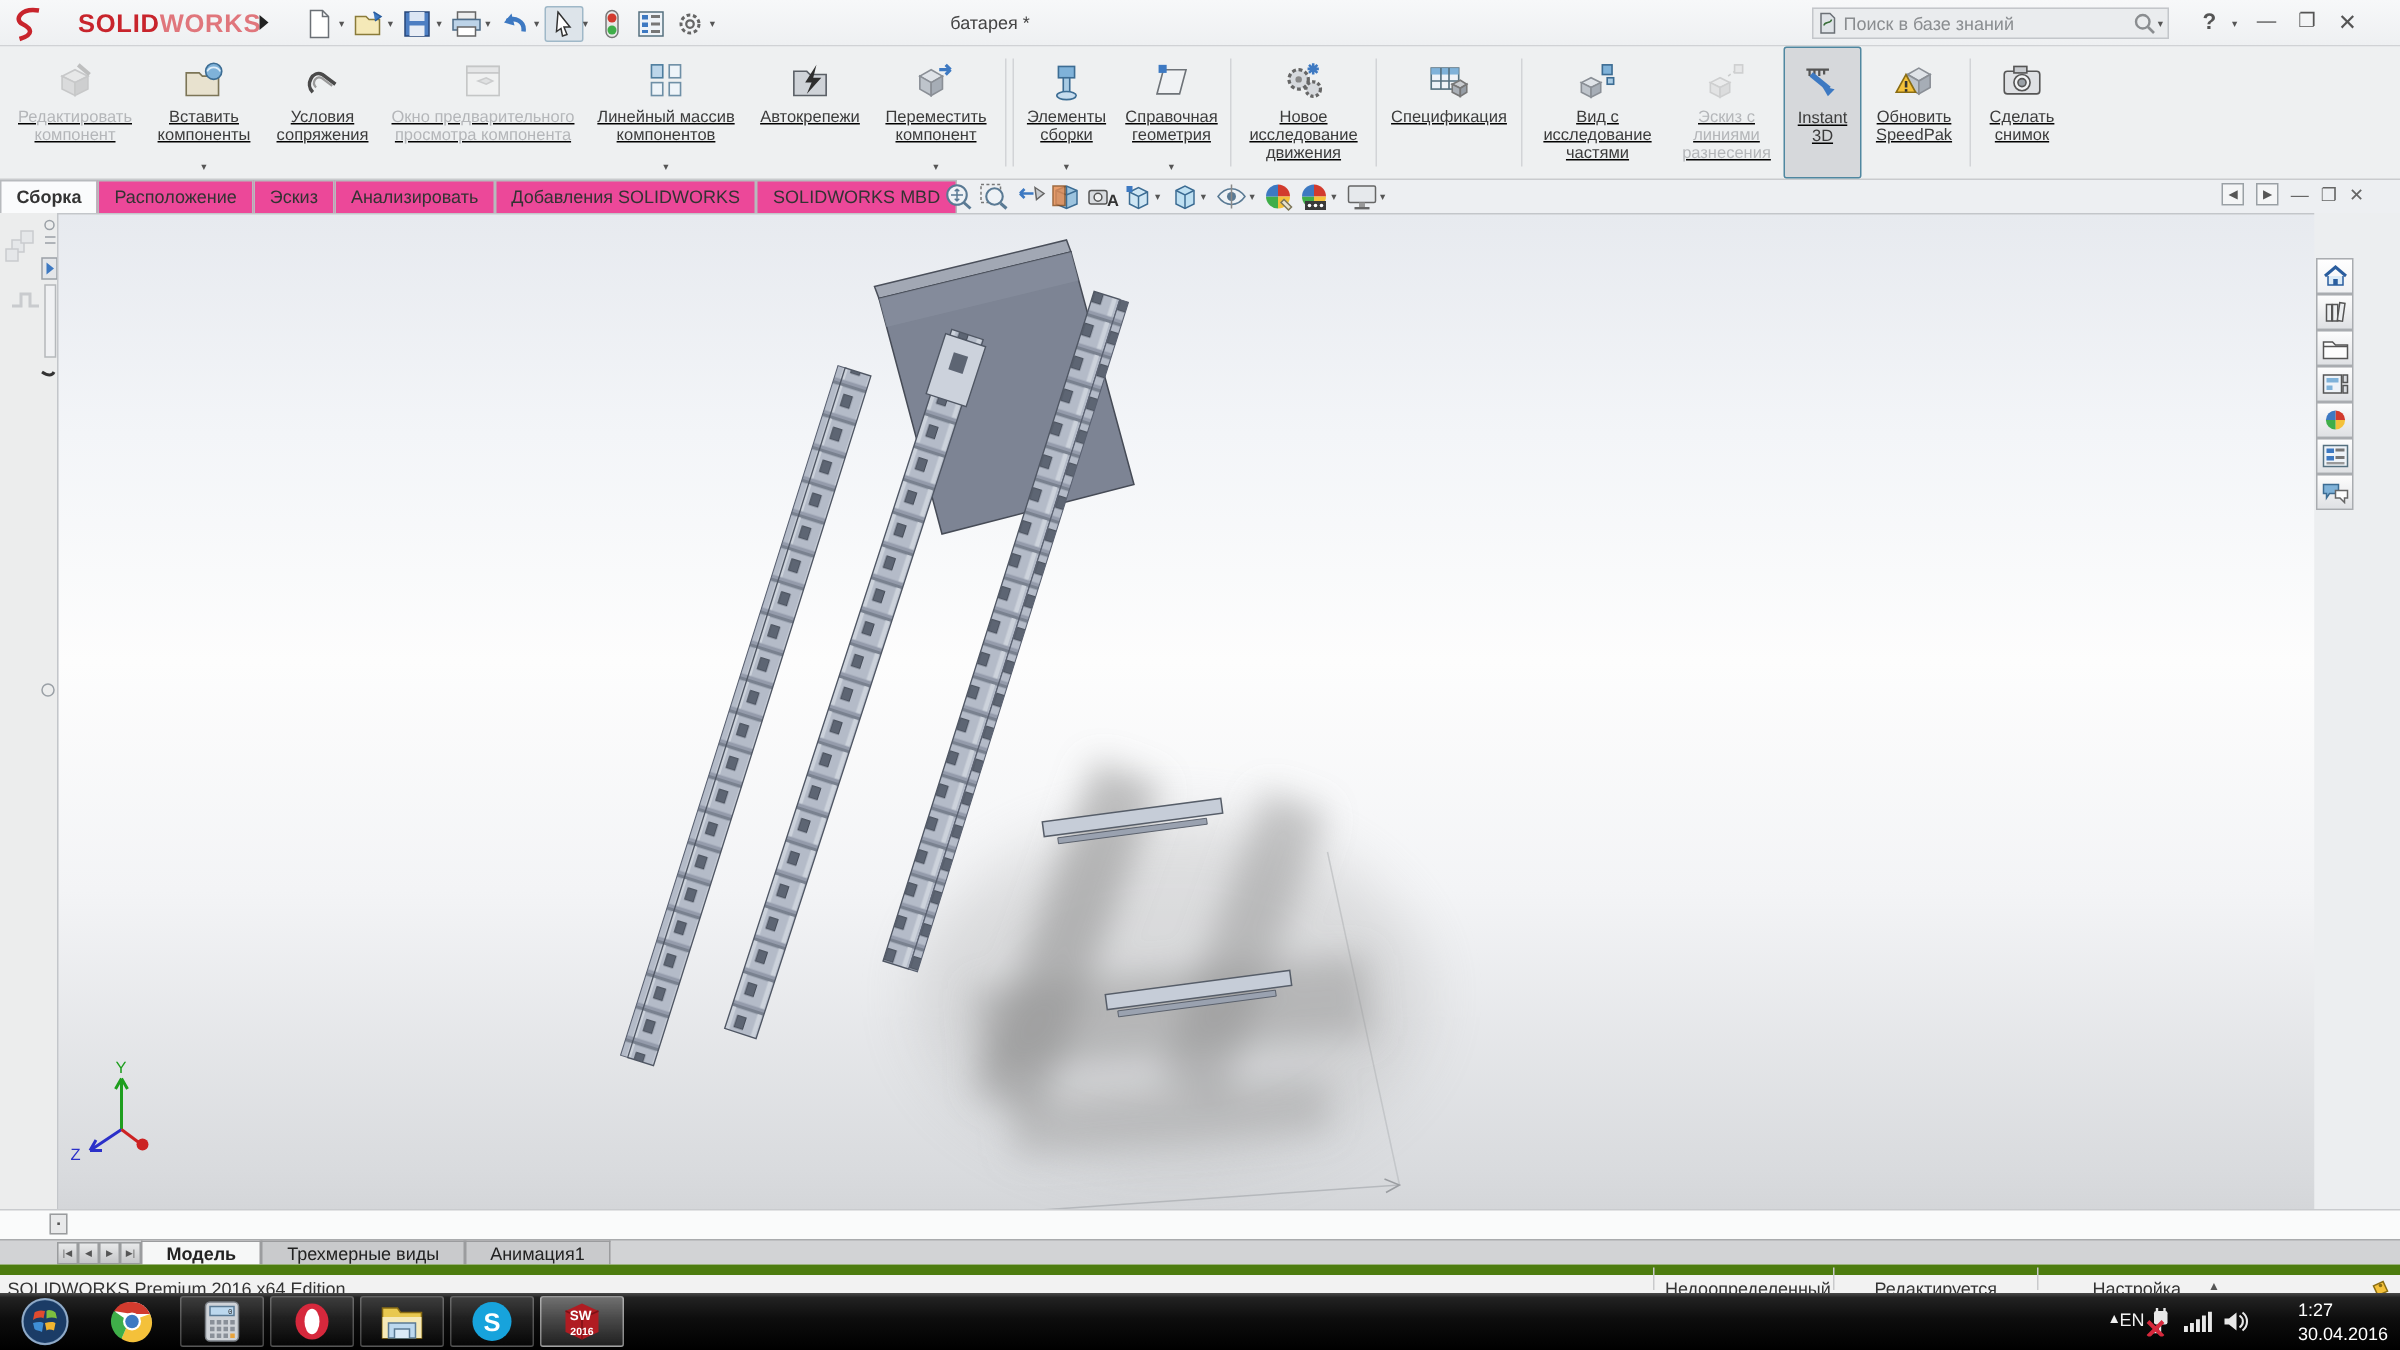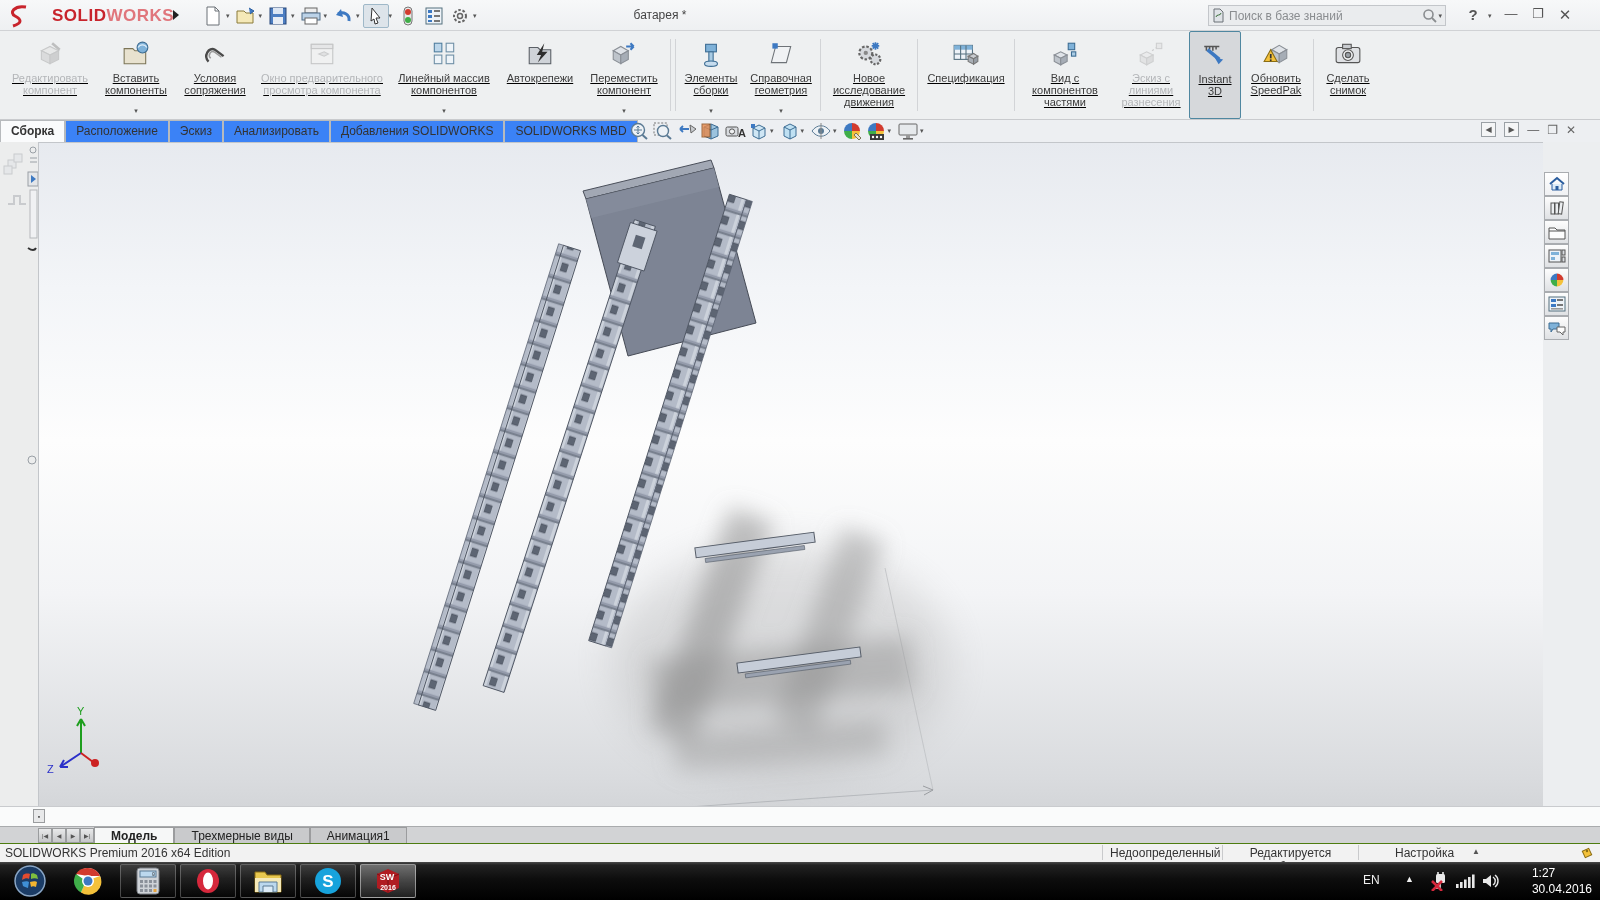--- a/index.html
+++ b/index.html
@@ -29,21 +29,21 @@
   .rbtn .ric { height:32px; display:flex; align-items:center; justify-content:center; }
   .rbtn .rlabel { font-size:11px; line-height:12px; text-align:center; color:#3c3c3c; margin-top:2px; }
   .rbtn.disabled .rlabel { color:#b4b6b9; }
   .rbtn.disabled svg { opacity:.4; filter:grayscale(1); }
   .rbtn .rdd { font-size:7px; color:#555; position:absolute; bottom:4px; }
   .rbtn.active { border:1px solid #4f87a0; background:#d6d8db; border-radius:2px; }
   .rsep { width:1px; background:#d2d4d7; margin:8px 2px; }
 
   
   #tabband { left:0; top:120px; width:1600px; height:22px; background:#edeff2; }
-  .dtab { display:inline-block; height:22px; line-height:21px; padding:0 10px; font-size:12px; color:#333; background:#3b82f6; border:1px solid #b7babd; border-bottom:none; }
+  .dtab { display:inline-block; height:22px; line-height:21px; padding:0 10px; font-size:12px; color:#333; background:#ec4899; border:1px solid #b7babd; border-bottom:none; }
   .dtab.active { background:#fafbfc; font-weight:bold; }
   #headsup { left:628px; top:0px; height:22px; display:flex; align-items:center; gap:2px; }
   .hu { display:flex; align-items:center; }
   #panectl { right:24px; top:2px; display:flex; gap:8px; align-items:center; }
   .pane-sq { width:15px; height:15px; border:1px solid #9aa0a5; background:#f4f5f6; font-size:8px; color:#555; text-align:center; line-height:14px; }
   .wmini { font-size:12px; color:#666; }
 
   
   #left-strip { left:0; top:142px; width:38px; height:664px; background:#eceded; }
   #viewport { left:38px; top:142px; width:1505px; height:664px;
@@ -51,21 +51,21 @@
       border-top:1px solid #c3c6ca; border-left:1px solid #c3c6ca; }
   #taskpane { left:1543px; top:142px; width:57px; height:664px; background:#eceef0; }
   .tp-btn { position:absolute; left:1px; width:25px; height:24px; border:1px solid #a9acb0; background:linear-gradient(#fdfdfd,#dfe1e4); display:flex; align-items:center; justify-content:center; }
 
   
   #gap-row { left:0; top:806px; width:1600px; height:20px; background:#fafbfb; border-top:1px solid #c9cbce; }
   #model-tabs { left:0; top:826px; width:1600px; height:17px; background:#d2d3d5; border-top:1px solid #a9abad; display:flex; align-items:stretch; }
   .nav-btn { width:14px; height:15px; margin-top:1px; border:1px solid #9a9c9e; background:linear-gradient(#e8e9ea,#c5c6c8); font-size:6px; color:#555; text-align:center; line-height:14px; }
   .mtab { padding:0 16px; font-size:12px; line-height:16px; color:#222; background:#c9cacc; border:1px solid #9b9c9e; border-bottom:none; }
   .mtab.active { background:#f6f7f7; font-weight:bold; }
-  #statusbar { left:0; top:843px; width:1600px; height:19px; background:#f2f2f2; border-top:1px solid #4d7c0f; font-size:12px; color:#333; }
+  #statusbar { left:0; top:843px; width:1600px; height:19px; background:#f2f2f2; border-top:7px solid #4d7c0f; font-size:12px; color:#333; }
   .sdiv { top:845px; width:1px; height:15px; background:#c9cacc; }
 
   
   #taskbar { left:0; top:862px; width:1600px; height:38px; background:linear-gradient(#4a4a4a 0%, #222 8%, #0d0d0d 45%, #000 100%); }
   .tb-cell { position:absolute; top:2px; width:56px; height:34px; display:flex; align-items:center; justify-content:center; border-radius:2px; }
   .tb-frame { border:1px solid rgba(255,255,255,.25); background:linear-gradient(rgba(255,255,255,.12),rgba(255,255,255,.02)); }
   .tb-active { border:1px solid rgba(255,255,255,.45); background:linear-gradient(rgba(255,255,255,.35),rgba(255,255,255,.12)); }
   .tray { color:#f0f0f0; font-size:12px; }
   #clock { right:8px; top:3px; text-align:left; color:#fff; font-size:12px; line-height:16px; }
 </style>
@@ -326,21 +326,21 @@
     <div class="rbtn" style="width:96px">
       <div class="ric">
           <svg width="28" height="28" viewBox="0 0 26 26">
             <path d="M3 14l6-3 6 3-6 3z" fill="#dfe3e8" stroke="#8a8f96"></path>
             <path d="M3 14l6 3v6l-6-3z" fill="#bec4cb" stroke="#8a8f96"></path>
             <path d="M15 14l-6 3v6l6-3z" fill="#a6adb6" stroke="#8a8f96"></path>
             <rect x="16" y="3" width="6" height="6" fill="#7fb2d9" stroke="#3c6c93"></rect>
             <rect x="19" y="11" width="4" height="4" fill="#a8cbe4" stroke="#3c6c93"></rect>
           </svg>
         </div>
-      <div class="rlabel">Вид с компонентов частями</div>
+      <div class="rlabel">Вид с исследование частями</div>
     </div>
 
     <div class="rbtn disabled" style="width:76px">
       <div class="ric">
           <svg width="28" height="28" viewBox="0 0 26 26">
             <path d="M3 14l6-3 6 3-6 3z" fill="#e3e5e8" stroke="#9aa0a6"></path>
             <path d="M3 14l6 3v6l-6-3z" fill="#cdd1d6" stroke="#9aa0a6"></path>
             <path d="M15 14l-6 3v6l6-3z" fill="#bcc1c7" stroke="#9aa0a6"></path>
             <path d="M14 10 L22 4" stroke="#999" stroke-dasharray="2 2"></path>
             <rect x="18" y="3" width="5" height="5" fill="#d9dce0" stroke="#9aa0a6"></rect>
@@ -743,21 +743,21 @@
     <div class="tb-cell tb-active" style="left:360px">
       <svg width="30" height="30" viewBox="0 0 30 30">
           <path d="M4 8 L15 3 L26 8 L26 22 L15 27 L4 22 Z" fill="#b01c22"></path>
           <path d="M4 8 L15 13 L26 8" fill="none" stroke="#7d1116"></path>
           <path d="M15 13 V27" stroke="#7d1116"></path>
           <text x="14" y="14" font-size="9" font-weight="bold" fill="#fff" text-anchor="middle" font-family="Liberation Sans">SW</text>
           <text x="15" y="24" font-size="7" font-weight="bold" fill="#fff" text-anchor="middle" font-family="Liberation Sans">2016</text>
         </svg>
     </div>
 
-    <span class="tray abs" style="left:1363px; top:11px">EN</span>
+    <span class="tray abs" style="left:1413px; top:11px">EN</span>
     <span class="tray abs" style="left:1405px; top:12px; font-size:9px">▲</span>
     <svg class="abs" style="left:1430px; top:9px" width="20" height="20" viewBox="0 0 20 20">
         <rect x="6" y="3" width="9" height="9" rx="1.5" fill="#e8e8e8"></rect>
         <path d="M8 1 v4 M13 1 v4" stroke="#e8e8e8" stroke-width="1.6"></path>
         <path d="M10 12 v5 h-5" stroke="#e8e8e8" stroke-width="1.6" fill="none"></path>
         <path d="M2 10 L12 20 M12 10 L2 20" stroke="#d6283c" stroke-width="2.6"></path>
       </svg>
     <svg class="abs" style="left:1456px; top:12px" width="20" height="14" viewBox="0 0 20 14">
         <g fill="#e8e8e8">
           <rect x="0" y="10" width="2.6" height="4"></rect>

